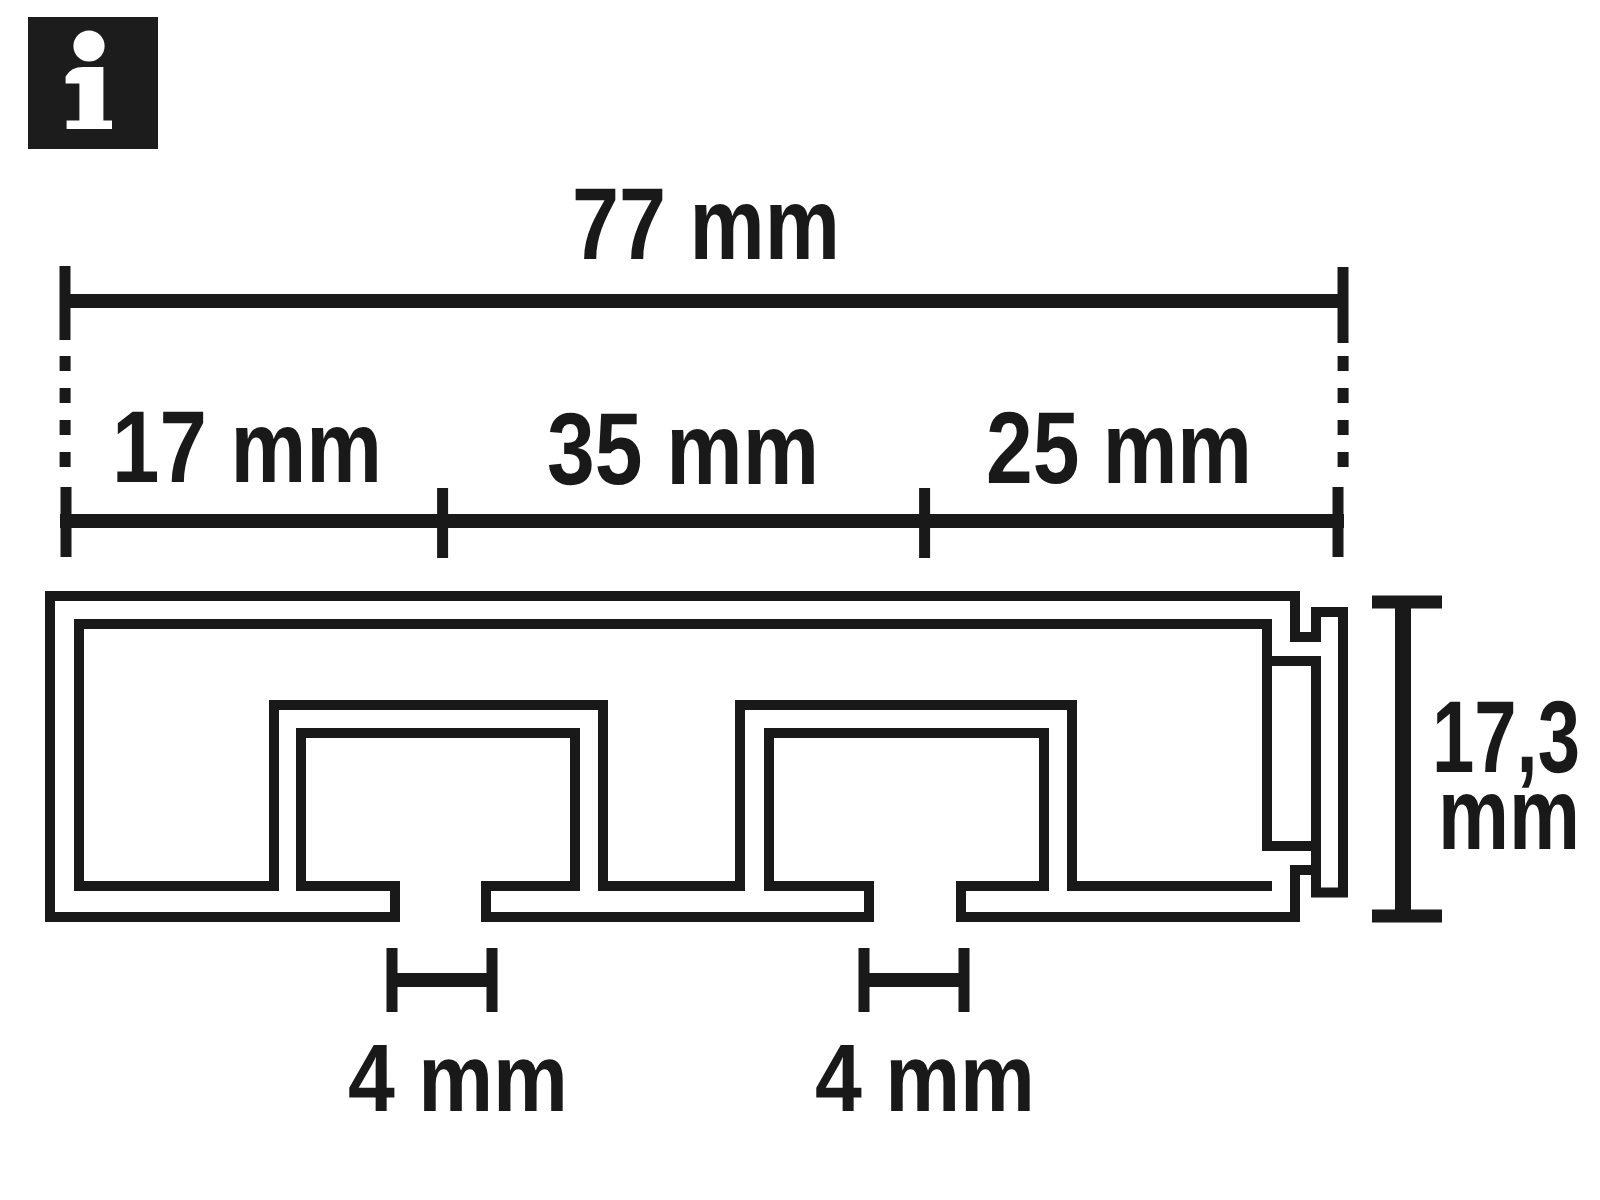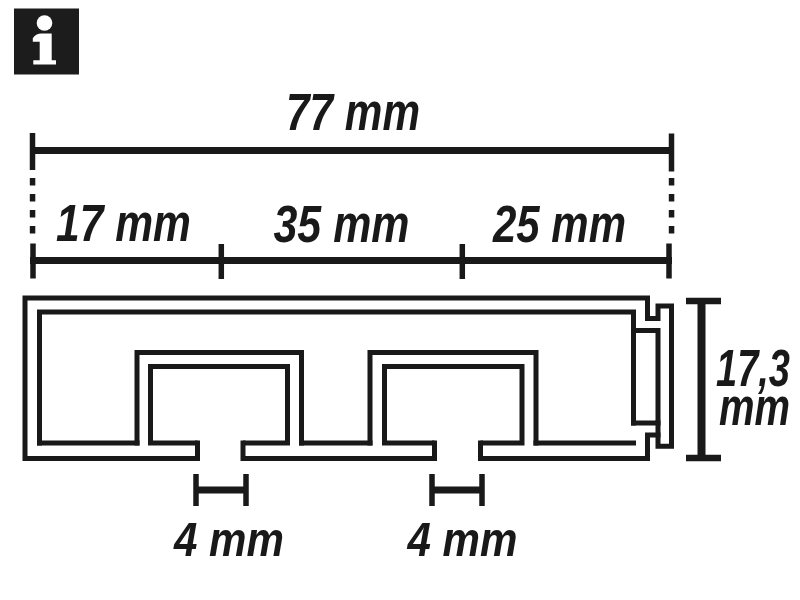--- a/index.html
+++ b/index.html
@@ -1,16 +1,16 @@
 <!DOCTYPE html>
 <html><head>
 <meta charset="utf-8">
 <style>
   html,body{margin:0;padding:0;background:#ffffff;}
-  .wrap{width:800px;height:600px;position:relative;background:#ffffff;overflow:hidden;font-style:italic;}
+  .wrap{width:800px;height:600px;position:relative;background:#ffffff;overflow:hidden;}
   svg{display:block;}
   text{font-family:"Liberation Sans",sans-serif;font-weight:bold;fill:#191919;}
 </style>
 </head>
 <body>
 <div class="wrap">
 <svg width="800" height="600" viewBox="0 0 800 600">
 
   <g>
     <rect x="14" y="8.5" width="65" height="66" fill="#1c1c1c"></rect>

